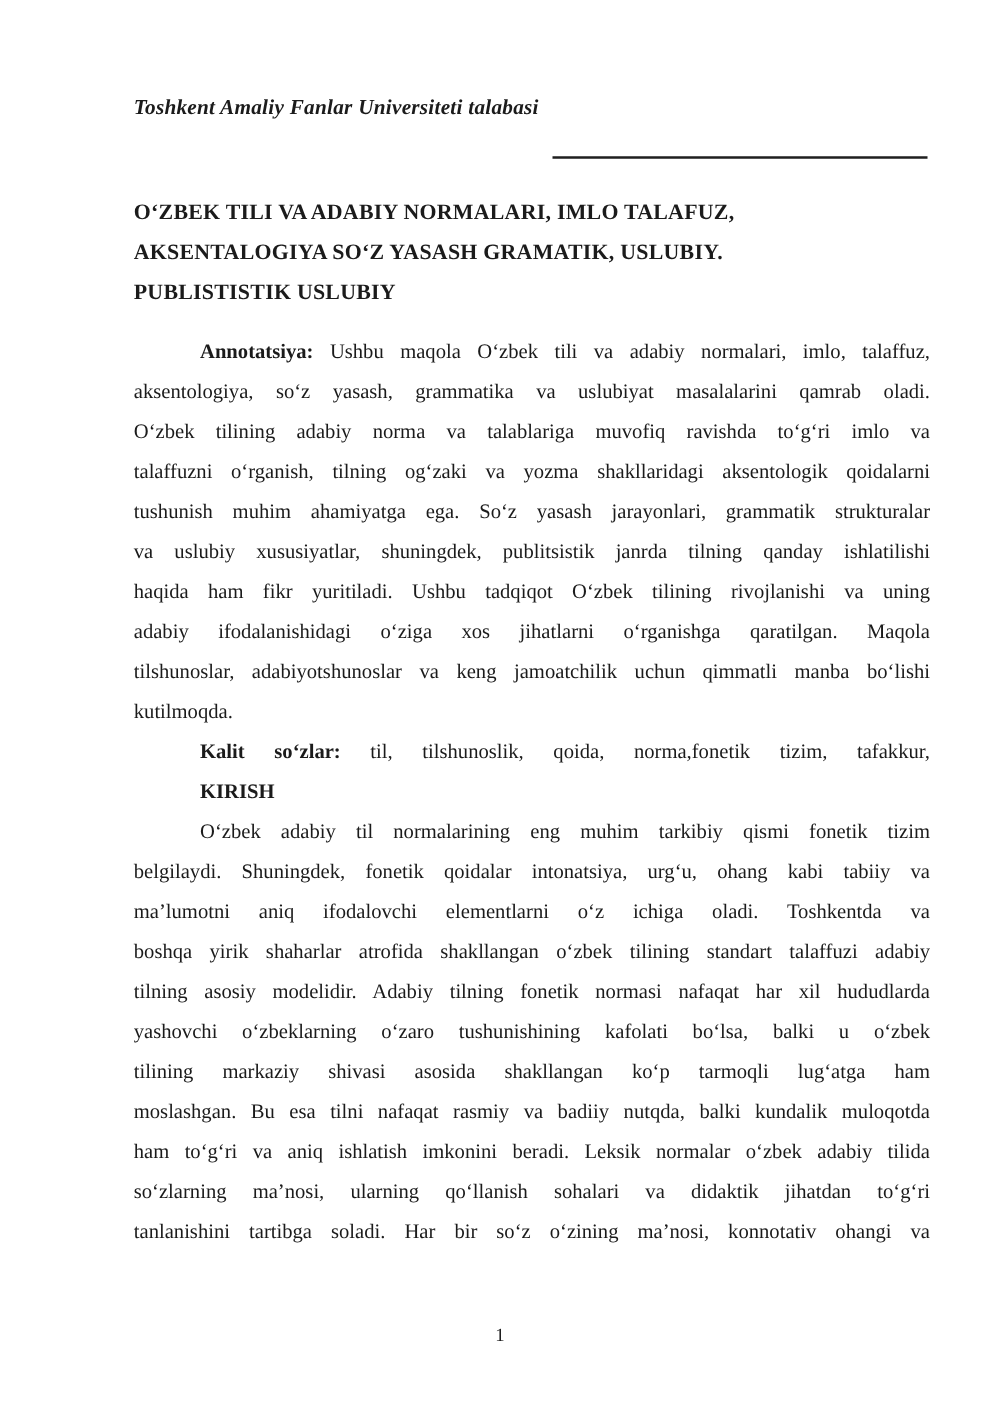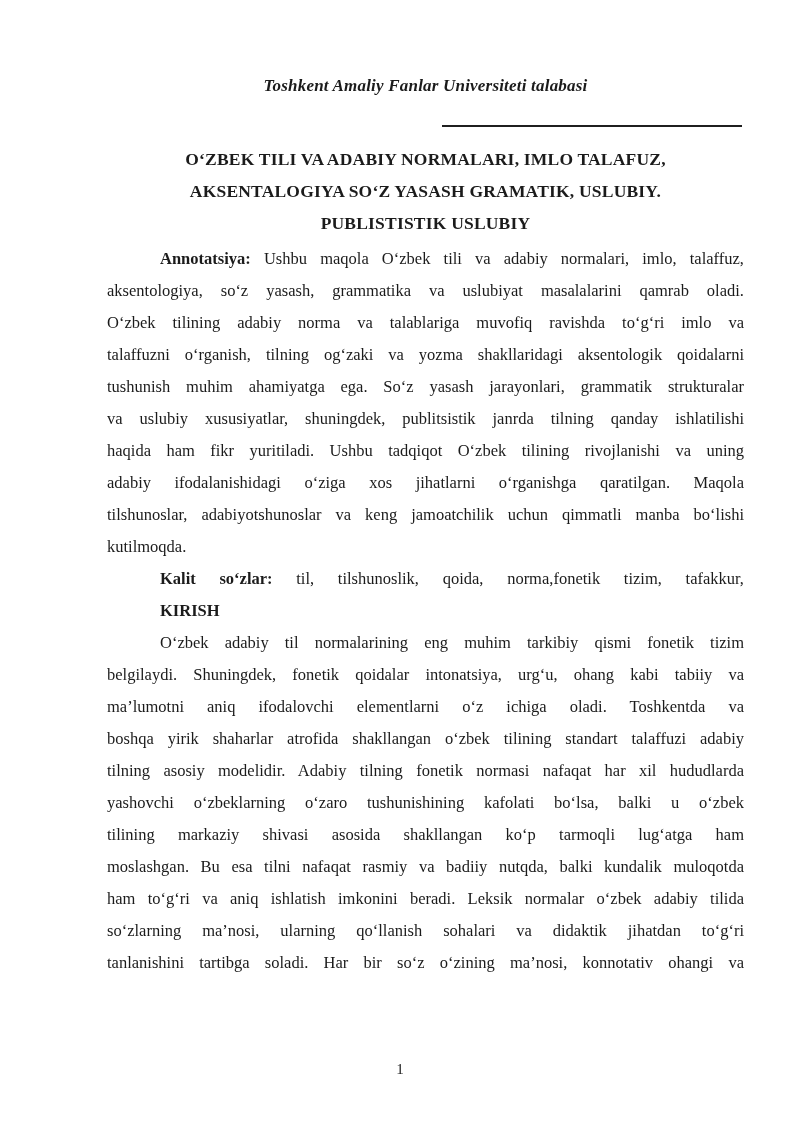--- a/index.html
+++ b/index.html
@@ -10,40 +10,39 @@
     background: #ffffff;
     overflow: hidden;
     font-family: "Liberation Serif", serif;
     color: #1b1b1b;
   }
   .content { padding: 75px 56px 0 107px; }
   .header-line {
     font-size: 17px;
     font-weight: bold;
     font-style: italic;
-    text-align: center;
+    text-align: left;
     line-height: 22px;
     letter-spacing: 0.2px;
   }
   .rule {
     width: 300px;
     margin: 28px 2px 0 auto;
     border: none;
     border-top: 2.6px solid #1f1f1f;
   }
   .title {
-    margin-top: 16px;
+    margin-top: 26px;
     font-size: 17.5px;
     font-weight: bold;
-    text-align: center;
     line-height: 32px;
     letter-spacing: 0.2px;
   }
   .body-text {
-    margin-top: 4px;
+    margin-top: 16px;
     font-size: 16.5px;
     line-height: 32px;
   }
   .line { width: 100%; }
   .just { text-align: justify; text-align-last: justify; }
   .indent { text-indent: 53px; }
   .pagenum {
     position: absolute;
     top: 1058px;
     left: 0;

